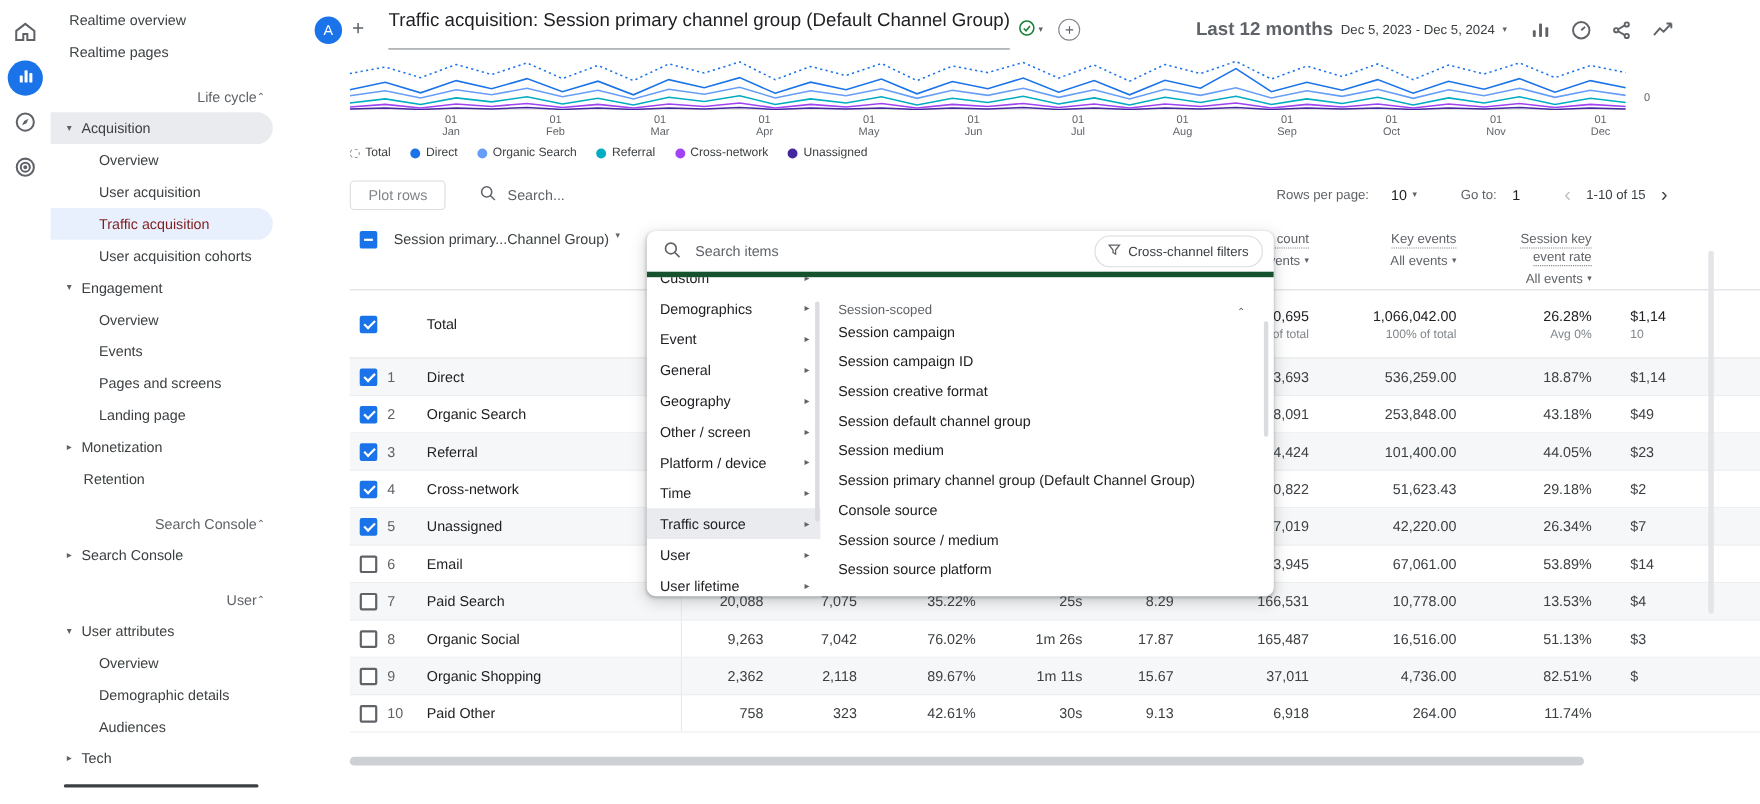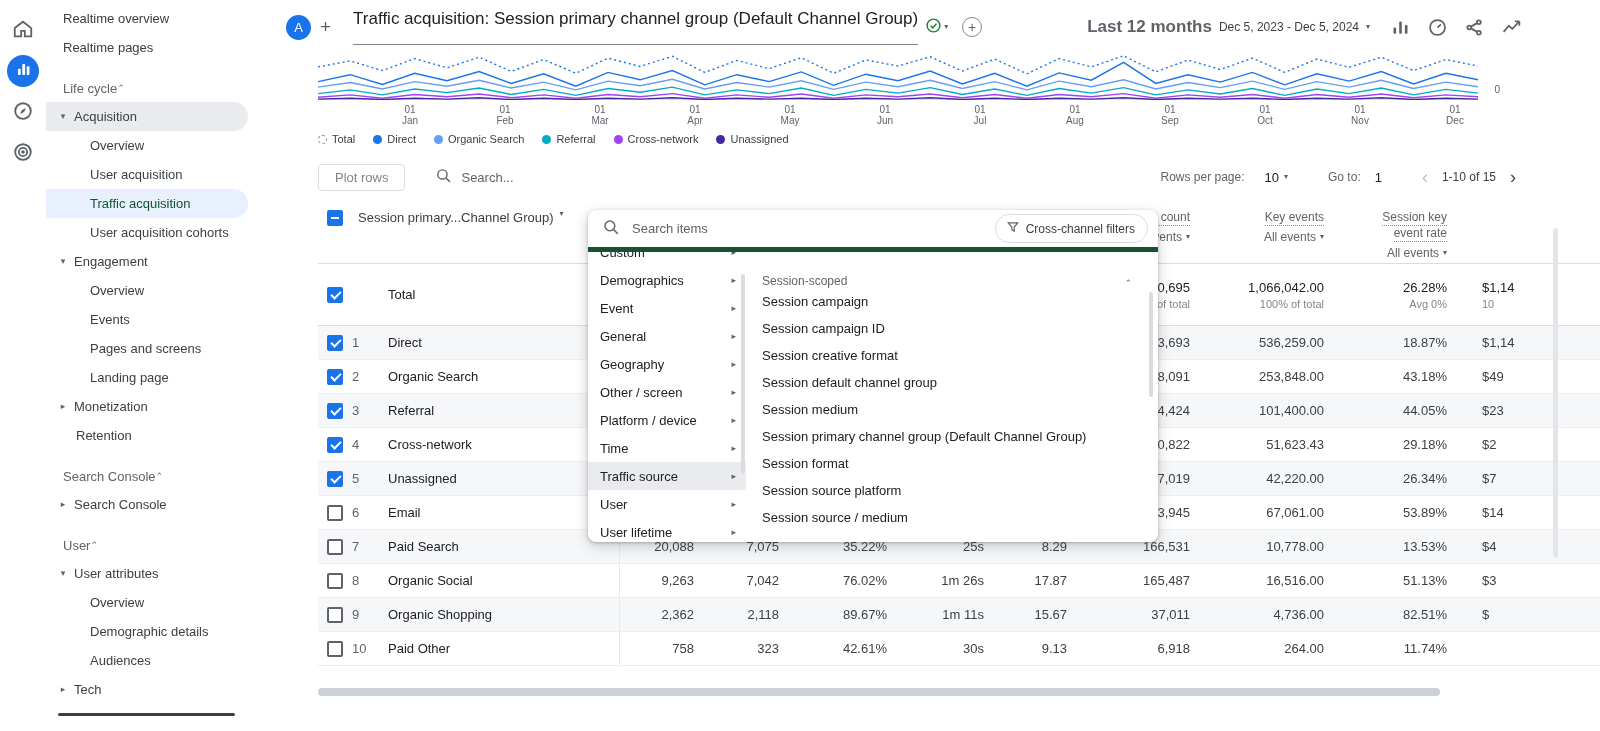--- a/index.html
+++ b/index.html
@@ -16,23 +16,23 @@
 
   
   .sidebar{position:absolute;left:46px;top:0;width:210px;height:100%;padding-top:4px;background:#fff}
   .nav-row{height:29px;display:flex;align-items:center;cursor:pointer;white-space:nowrap;color:#3c4043}
   .nav-row.top{padding-left:17px}
   .nav-row.parent{padding-left:9px}
   .nav-row.child{padding-left:44px}
   .nav-row.plain{padding-left:30px}
   .nav-row .chev{width:16px;text-align:center;margin-right:3px}
   .chev{font-size:9px;color:#5f6368;line-height:1}
-  .nav-row.selected{background:#e8f0fe;color:#14532d;border-radius:0 16px 16px 0;width:202px}
+  .nav-row.selected{background:#e8f0fe;color:#7f1d1d;border-radius:0 16px 16px 0;width:202px}
   .nav-row.activeparent{background:#e9ebee;border-radius:0 16px 16px 0;width:202px}
-  .nav-header{height:28px;margin-top:12px;display:flex;align-items:center;justify-content:flex-start;
+  .nav-header{height:28px;margin-top:12px;display:flex;align-items:center;justify-content:flex-end;
               padding:0 15px 0 17px;color:#5f6368}
   .sidebar-bottom-bar{position:absolute;left:12px;top:713px;width:177px;height:3px;background:#3c4043;border-radius:2px}
 
   
   .main{position:absolute;left:256px;top:0;right:0;height:100%}
   .topbar{height:54px;display:flex;align-items:center;padding:0 78px 0 30px;position:relative}
   .avatar{width:25px;height:25px;border-radius:50%;background:#1a73e8;color:#fff;font-size:13px;
           display:flex;align-items:center;justify-content:center;flex:none;cursor:pointer}
   .addc{color:#5f6368;font-size:19px;margin:0 4px 0 9px;cursor:pointer}
   .title{font-size:17px;font-weight:400;color:#202124;margin:0 0 0 18px;border-bottom:1px solid #80868b;
@@ -747,22 +747,22 @@
         <div class="group-h">
           <span>Session-scoped</span>
           <span class="chev">⌃</span>
         </div>
         <div class="pitem">Session campaign</div>
         <div class="pitem">Session campaign ID</div>
         <div class="pitem">Session creative format</div>
         <div class="pitem">Session default channel group</div>
         <div class="pitem">Session medium</div>
         <div class="pitem">Session primary channel group (Default Channel Group)</div>
-        <div class="pitem">Session format</div>
+        <div class="pitem">Console source</div>
+        <div class="pitem">Session source / medium</div>
         <div class="pitem">Session source platform</div>
-        <div class="pitem">Session source / medium</div>
         <div class="plist-sb"></div>
       </div>
     </div>
   </div>
 
   <div class="vscroll"></div>
 </div>
 
 </body></html>

